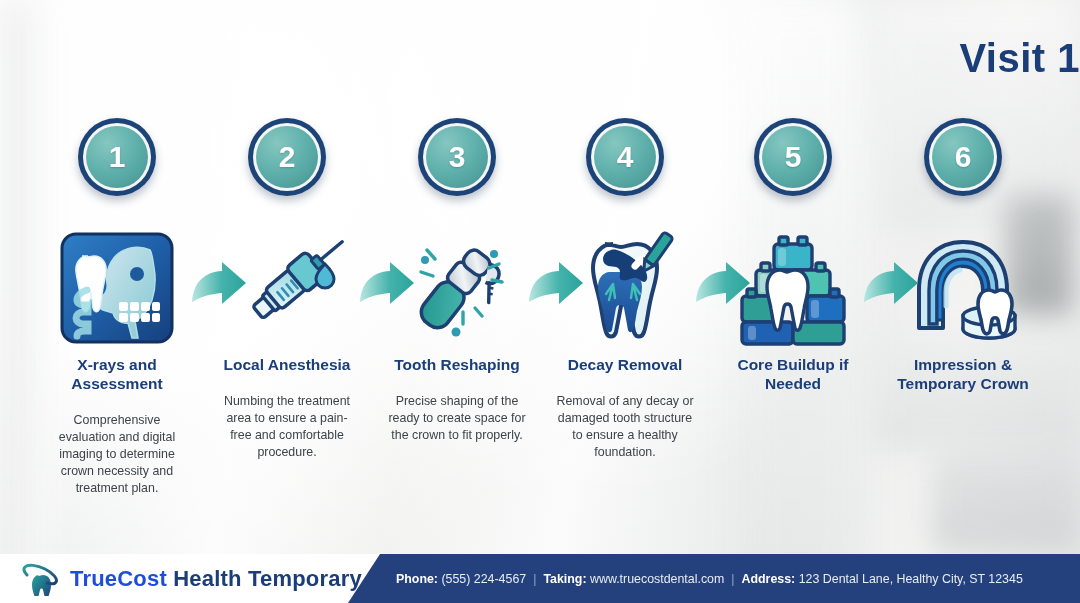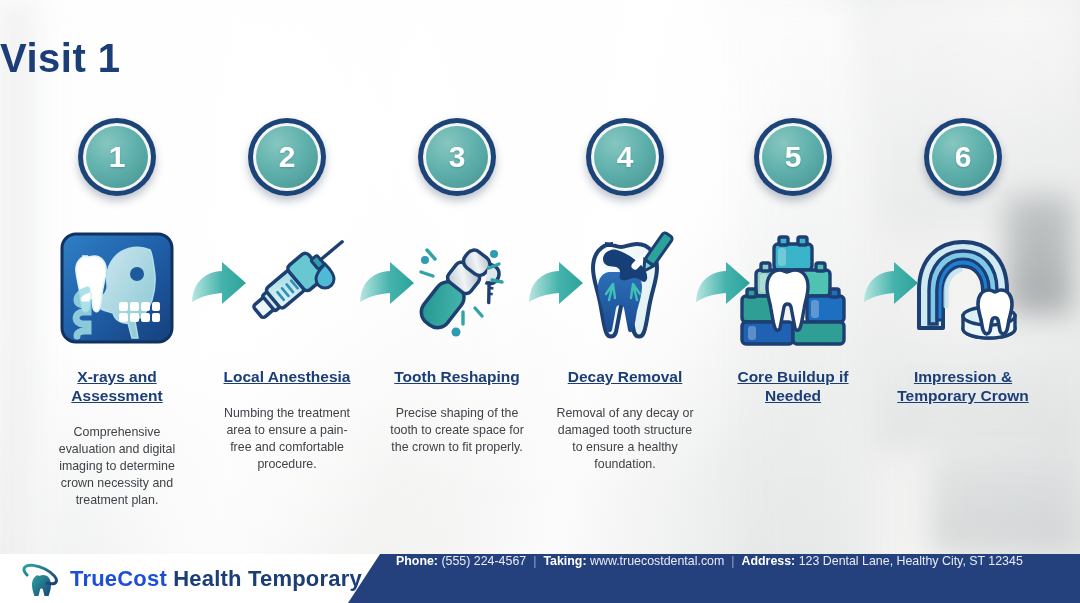--- a/index.html
+++ b/index.html
@@ -18,21 +18,21 @@
   
   .bgblob{position:absolute;filter:blur(14px);opacity:.55;border-radius:10px;}
   .bg1{left:742px;top:0;width:120px;height:603px;background:linear-gradient(180deg,#ffffff,#e4e6e6);opacity:.7;filter:blur(16px);}
   .bg2{left:880px;top:0;width:200px;height:230px;background:linear-gradient(180deg,#fdfdfd,#e2e4e5);}
   .bg3{left:1006px;top:196px;width:66px;height:118px;background:linear-gradient(160deg,#b9bdbe,#8e9495);border-radius:6px;opacity:.75;}
   .bg4{left:874px;top:330px;width:206px;height:120px;background:linear-gradient(180deg,#eceeee,#d6d9da);}
   .bg5{left:0;top:0;width:46px;height:603px;background:linear-gradient(90deg,#e7e8e8,#fafafa);opacity:.8;}
   .bg6{left:930px;top:452px;width:150px;height:100px;background:linear-gradient(180deg,#d9dcdd,#c3c7c8);opacity:.6;}
 
   #title{
-    position:absolute;left:0;top:36px;width:1080px;text-align:left;
+    position:absolute;left:0;top:36px;width:1080px;text-align:right;
     font-size:40px;font-weight:bold;color:#1b3d78;letter-spacing:.5px;
   }
 
   .step{position:absolute;top:118px;width:160px;text-align:center;}
   .circle{
     position:relative;width:78px;height:78px;margin:0 auto;border-radius:50%;
     background:#1d4478;
     box-shadow:0 5px 9px rgba(40,60,90,.30);
   }
   .circle .ring{
@@ -41,40 +41,40 @@
   }
   .circle .fill{
     position:absolute;left:8px;top:8px;width:62px;height:62px;border-radius:50%;
     background:radial-gradient(circle at 34% 28%,#86c6c0 0%,#5fb0ac 48%,#44918f 100%);
     display:flex;align-items:center;justify-content:center;
     color:#ffffff;font-size:30px;font-weight:bold;line-height:1;
     text-shadow:0 1px 2px rgba(0,60,70,.25);
   }
   .icon-wrap{height:128px;margin-top:28px;display:flex;align-items:center;justify-content:center;}
   .step-title{
-    margin-top:16px;font-size:15.5px;font-weight:bold;color:#1b3d78;line-height:1.22;text-decoration:underline;
+    margin-top:4px;font-size:15.5px;font-weight:bold;color:#1b3d78;line-height:1.22;
   }
   .step-desc{
     margin-top:18px;font-size:12.4px;color:#3f4348;line-height:1.38;padding:0 9px;
   }
 
   
   #footer{position:absolute;left:0;bottom:0;width:1080px;height:49px;background:#ffffff;}
   #footer-band{
     position:absolute;left:0;bottom:0;width:1080px;height:49px;background:#24417e;
     clip-path:polygon(380px 0, 1080px 0, 1080px 49px, 348px 49px);
   }
   #logo{
     position:absolute;left:22px;bottom:7px;display:flex;align-items:center;gap:10px;
   }
   #logo-text{font-size:22px;font-weight:bold;letter-spacing:.2px;}
   .lt-teal{color:#1d4ed8;}
   .lt-navy{color:#1b3d78;}
   #contact{
-    position:absolute;left:396px;bottom:0;height:49px;display:flex;
+    position:absolute;left:396px;bottom:0;height:49px;display:flex;align-items:center;
     color:#e8ecf4;font-size:12.4px;white-space:nowrap;
   }
   #contact b{color:#ffffff;font-weight:bold;}
   .sep{color:#8fa2c6;margin:0 7px;}
 </style>
 </head>
 <body>
 
 <div id="stage">
 
@@ -198,21 +198,21 @@
           <line x1="24" y1="44" x2="36" y2="48"></line>
             <line x1="30" y1="22" x2="38" y2="31"></line>
           <line x1="92" y1="40" x2="102" y2="36"></line>
             <line x1="95" y1="52" x2="105" y2="54"></line>
           <line x1="66" y1="84" x2="66" y2="96"></line>
             <line x1="78" y1="80" x2="85" y2="88"></line>
         </g>
       </svg>
     </div>
     <div class="step-title">Tooth Reshaping</div>
-    <div class="step-desc">Precise shaping of the tooth to create space for the crown to fit properly.</div>
+    <div class="step-desc">Precise shaping of the ready to create space for the crown to fit properly.</div>
   </div>
 
   <div class="step" style="left:545px;">
     <div class="circle">
       <div class="ring"></div>
       <div class="fill">4</div>
     </div>
     <div class="icon-wrap">
       <svg width="120" height="120" viewBox="0 0 120 120">
         <defs>

